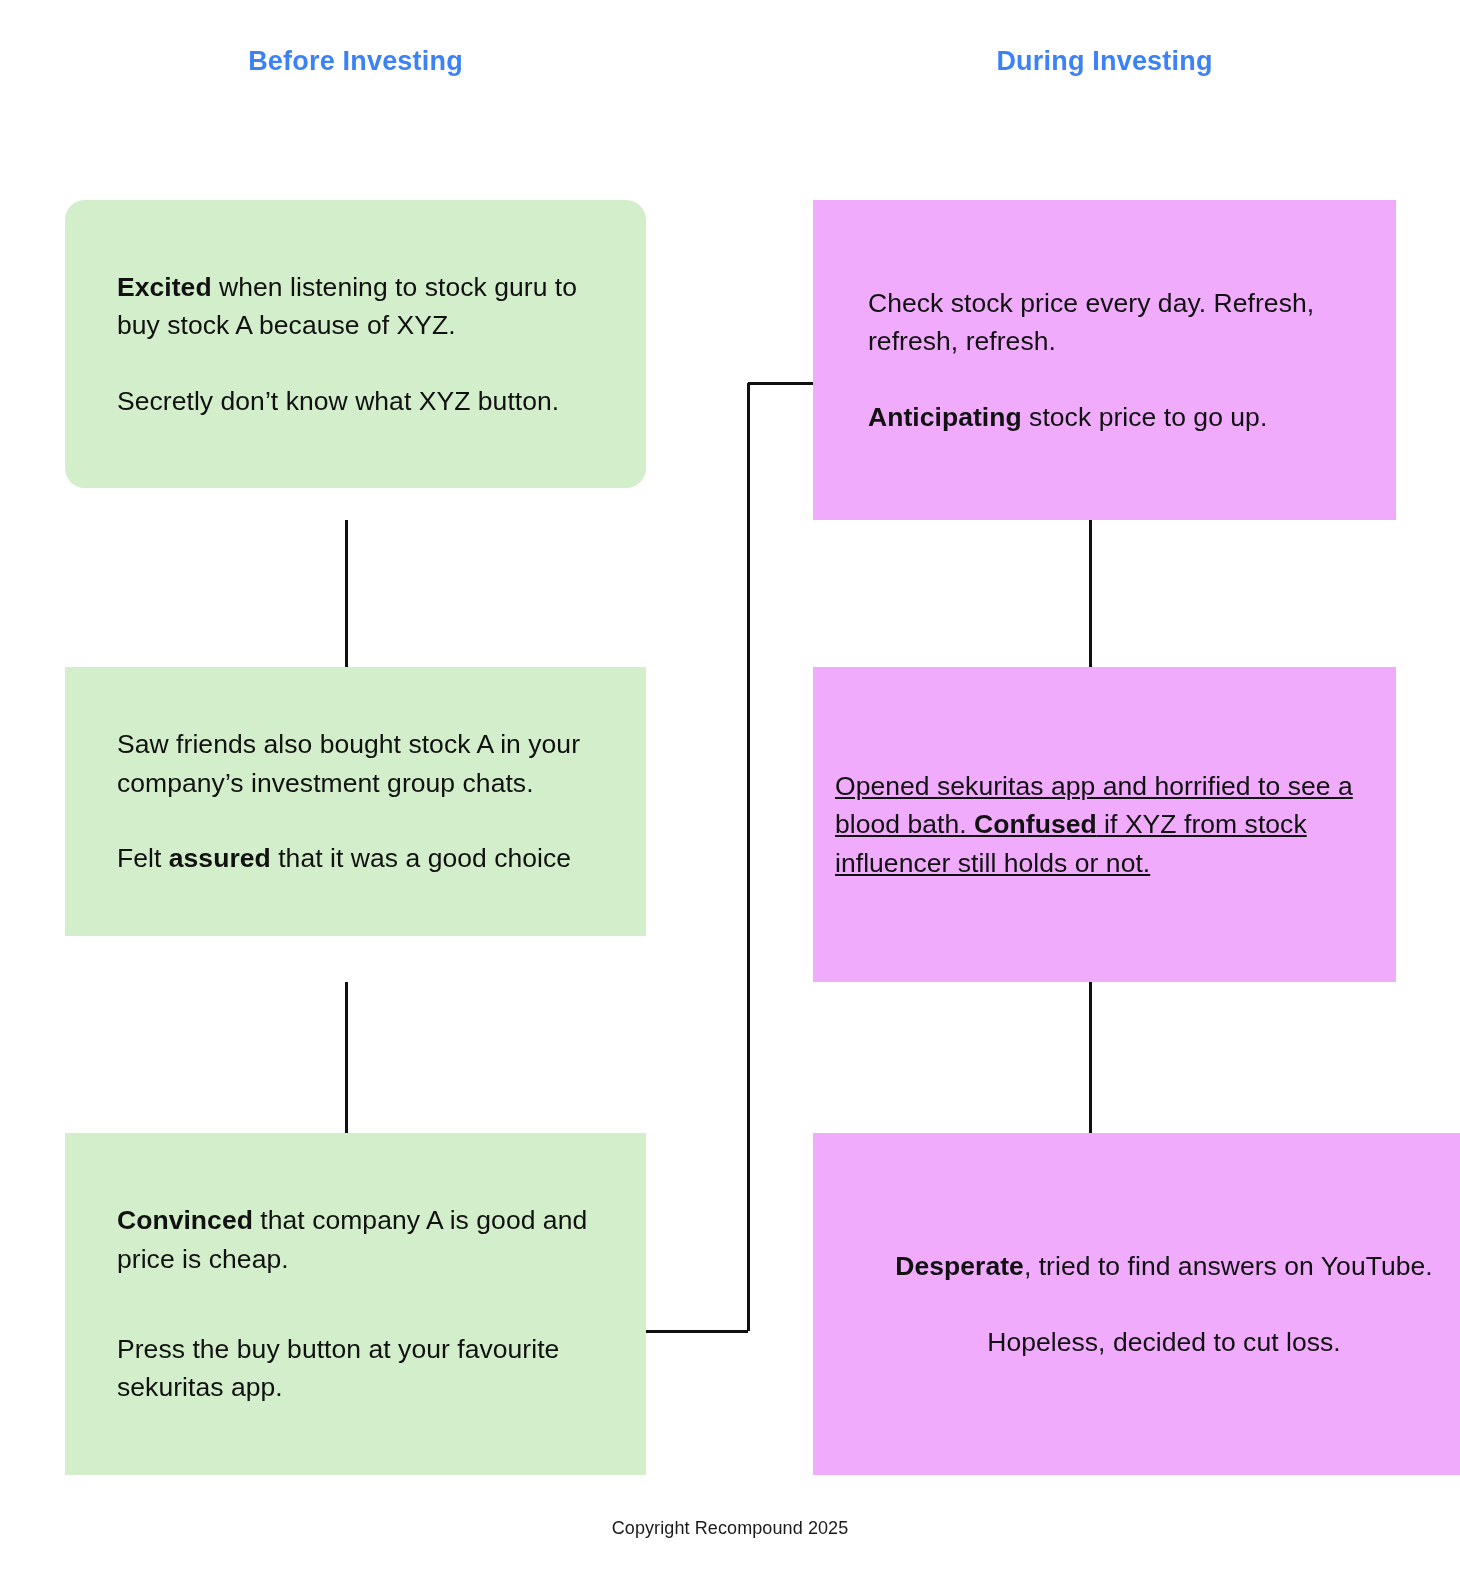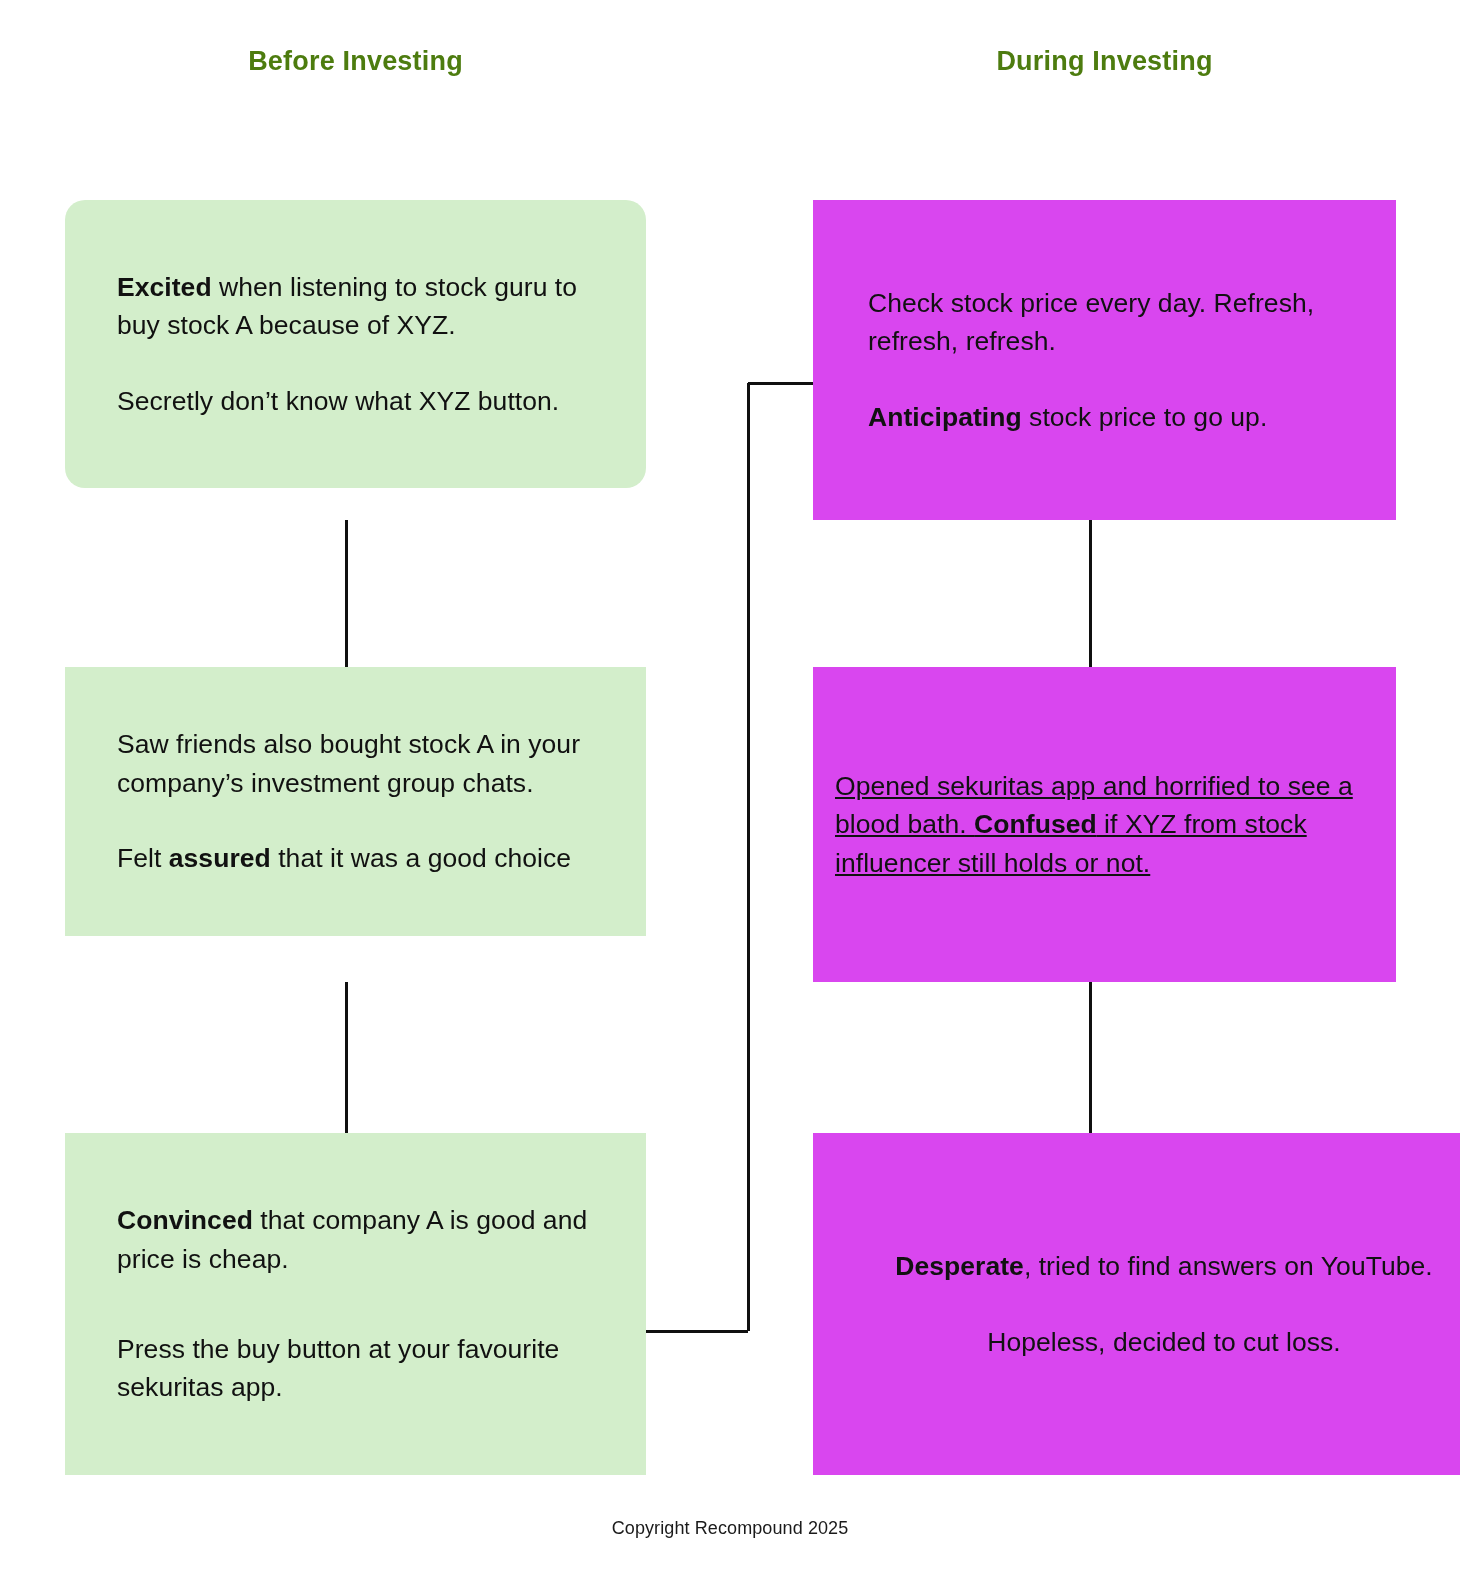--- a/index.html
+++ b/index.html
@@ -23,42 +23,42 @@
   }
 
   
   .col-header {
     position: absolute;
     top: 46px;
     font-size: 27px;
     font-weight: 700;
     letter-spacing: 0.2px;
     text-align: center;
-    color: #4d7c0f;
+    color: #3b82f6;
   }
   .col-header.left  { left: 65px;  width: 581px; }
   .col-header.right { left: 813px; width: 583px; }
 
   
   .lines {
     position: absolute;
     inset: 0;
     pointer-events: none;
   }
 
   
   .card {
     position: absolute;
     padding: 0 52px;
     display: flex;
     flex-direction: column;
     justify-content: center;
   }
   .card.green  { background: #d3eecb; }
-  .card.yellow { background: #d946ef; }
+  .card.yellow { background: #f0abfc; }
 
   .card p {
     font-size: 26.5px;
     line-height: 1.44;
     color: #111111;
     letter-spacing: 0.05px;
   }
   .card p + p { margin-top: 1.42em; }
   .card b { font-weight: 700; }
 

